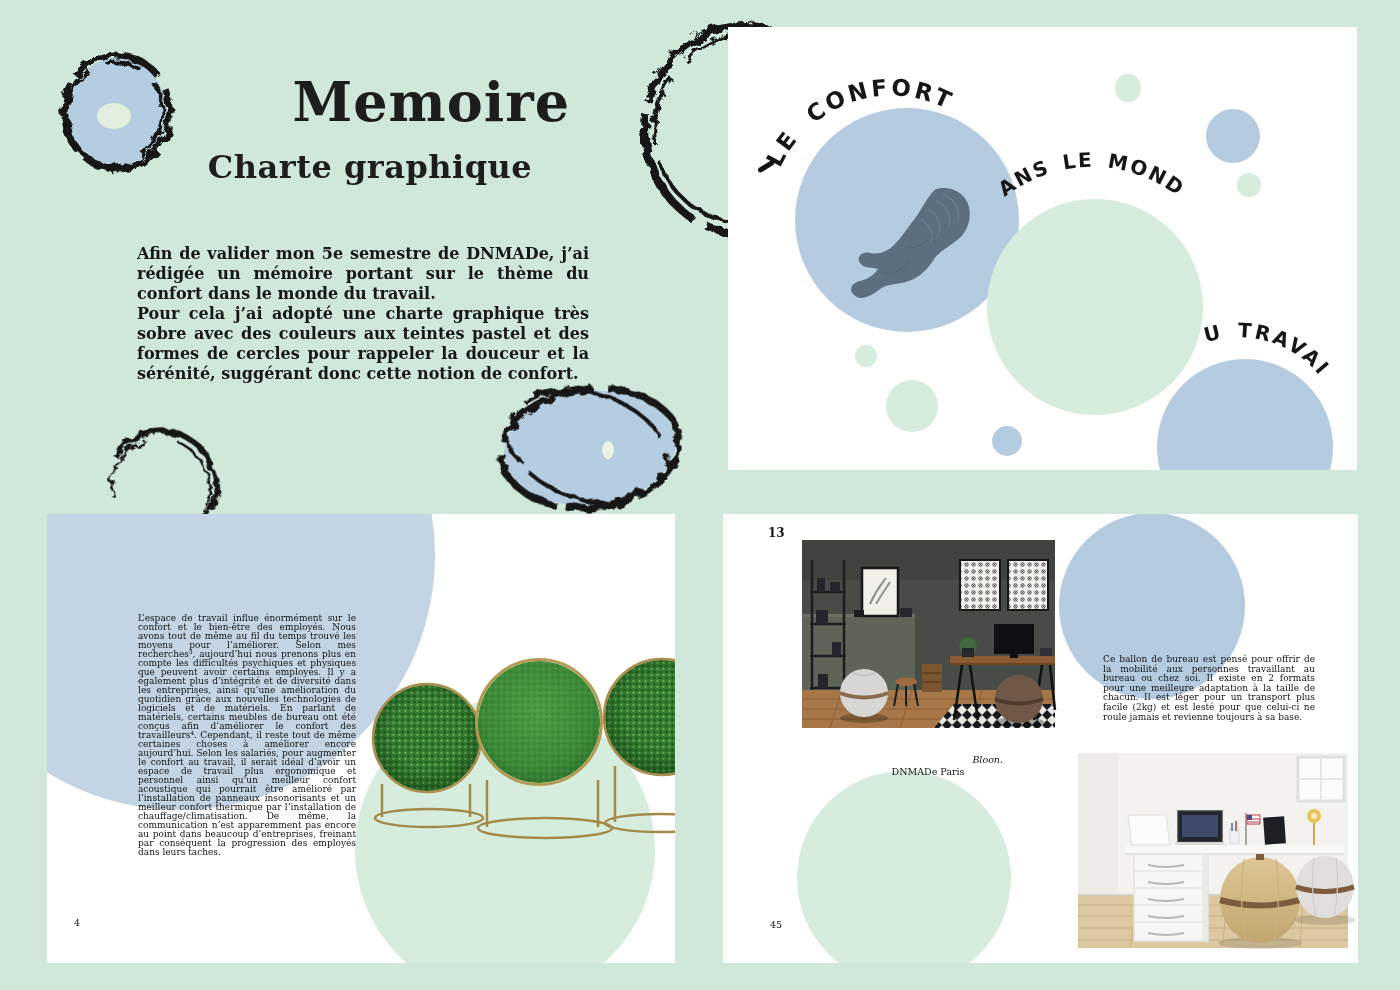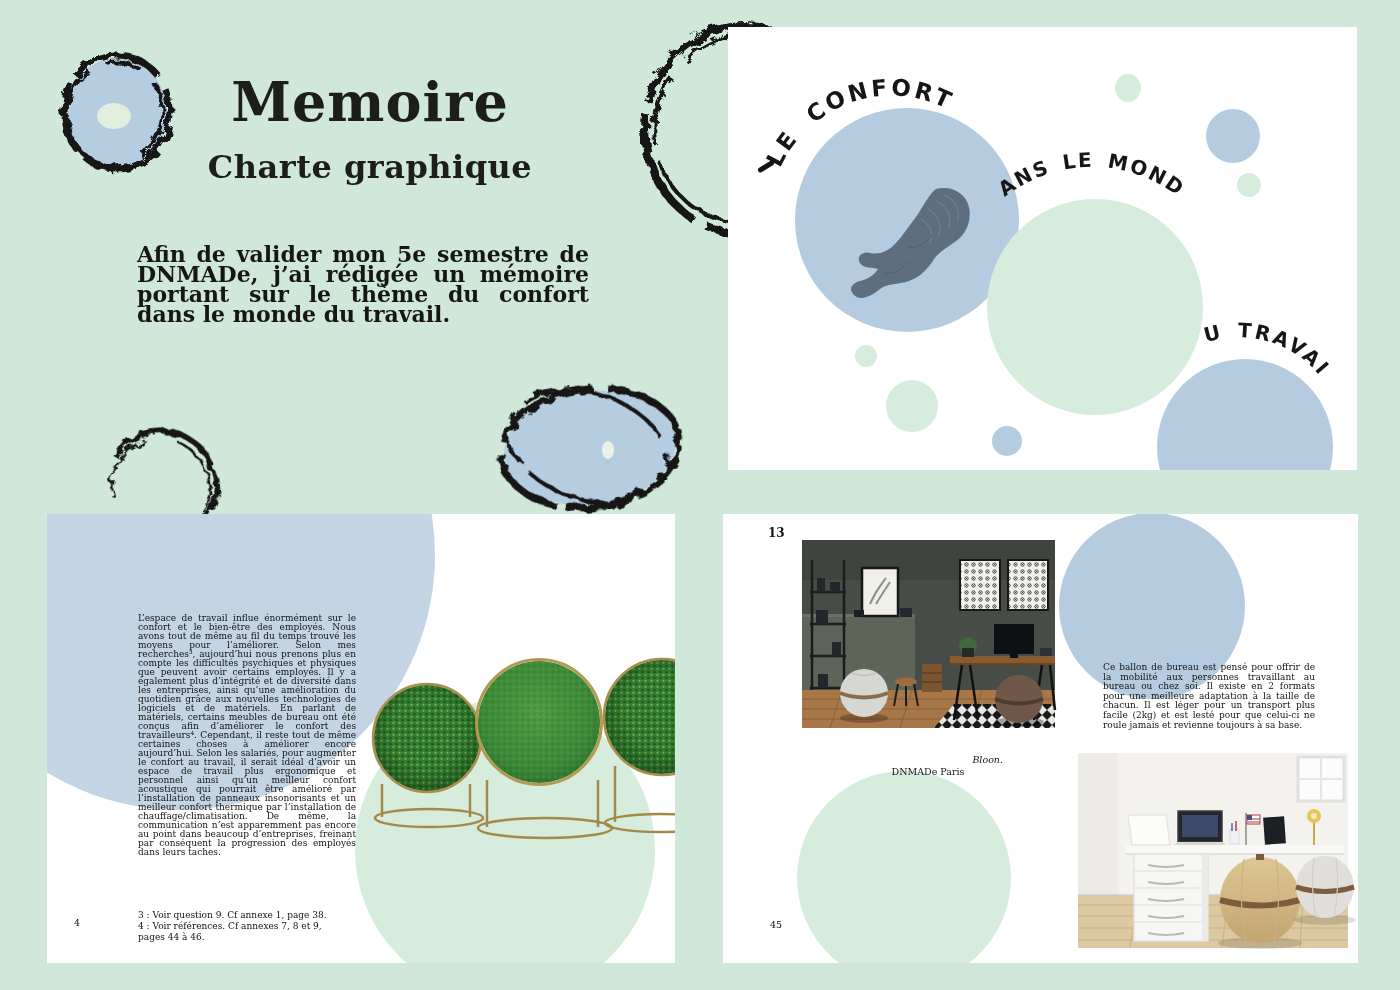--- a/index.html
+++ b/index.html
@@ -7,30 +7,30 @@
     width:1400px;height:990px;position:relative;overflow:hidden;
     background:#cfe8d9;
     font-family:"DejaVu Serif","Liberation Serif",serif;
     color:#161616;
   }
   .abs{position:absolute;}
   .panel{position:absolute;background:#ffffff;overflow:hidden;z-index:2;}
   svg{display:block;}
   
   .page-title{
-    left:170px;top:70px;width:400px;text-align:center;
+    left:170px;top:70px;width:400px;text-align:right;
     font-weight:700;font-size:54px;letter-spacing:1px;color:#1d1d1b;z-index:2;
   }
   .page-subtitle{
     left:170px;top:148px;width:400px;text-align:center;
     font-weight:700;font-size:32px;letter-spacing:.5px;color:#1d1d1b;z-index:2;
   }
   .intro{
     left:137px;top:244px;width:452px;z-index:2;
-    font-weight:700;font-size:22px;line-height:20px;text-align:justify;
+    font-weight:700;font-size:16px;line-height:20px;text-align:justify;
   }
   .intro p{margin:0;}
   
   .body-col{
     left:91px;top:100px;width:218px;
     font-size:9px;line-height:9px;text-align:justify;color:#141414;
   }
   .footnotes{
     left:91px;top:396px;width:208px;
     font-size:9px;line-height:11px;color:#141414;
@@ -38,21 +38,21 @@
   .pagenum{font-size:9.5px;color:#141414;}
   
   .fig-num{left:45px;top:12px;font-size:12px;font-weight:700;}
   .caption{
     left:130px;top:240px;width:150px;text-align:center;
     font-size:9.5px;line-height:12px;color:#141414;
   }
   .caption .it{font-style:italic;text-align:right;}
   .right-body{
     left:380px;top:141px;width:212px;
-    font-size:9px;line-height:9.6px;text-align:justify;color:#141414;margin-top:8px;
+    font-size:9px;line-height:9.6px;text-align:justify;color:#141414;
   }
   
   .arc-text{font-family:"DejaVu Sans","Liberation Sans",sans-serif;font-weight:700;fill:#161616;}
   .arc-1{font-size:23px;letter-spacing:3px;word-spacing:9px;}
   .arc-2{font-size:20px;letter-spacing:2px;word-spacing:4px;}
   .arc-3{font-size:20px;letter-spacing:2.5px;word-spacing:4px;}
   .brush-dash{
     left:757px;top:164px;width:18px;height:5px;background:#141414;
     border-radius:3px;transform:rotate(-32deg);z-index:3;
   }
@@ -94,20 +94,21 @@
   <g filter="url(#rough)" fill="none" stroke="#161616" transform="rotate(-12 162 487)">
     <ellipse cx="162" cy="487" rx="54" ry="56" stroke-width="5.5" stroke-dasharray="130 85 137"></ellipse>
     <ellipse cx="160" cy="489" rx="49" ry="51" stroke-width="2.5" stroke-dasharray="40 120 70 34 88"></ellipse>
   </g>
 </svg>
 
 <div class="abs page-title">Memoire</div>
 <div class="abs page-subtitle">Charte graphique</div>
 <div class="abs intro">
   <p>Afin de valider mon 5e semestre de DNMADe, j’ai rédigée un mémoire portant sur le thème du confort dans le monde du travail.</p>
+  <p>Pour cela j’ai adopté une charte graphique très sobre avec des couleurs aux teintes pastel et des formes de cercles pour rappeler la douceur et la sérénité, suggérant donc cette notion de confort.</p>
 </div>
 
 <section class="panel" style="left:728px;top:27px;width:629px;height:443px;">
   <svg width="629" height="443" viewBox="0 0 629 443">
     <defs>
       <path id="arcpath1" d="M55,135 A122,122 0 0 1 215,80" fill="none"></path>
       <path id="arcpath2" d="M277,170 A140,140 0 0 1 448,168" fill="none"></path>
       <path id="arcpath3" d="M472,318 A103,103 0 0 1 594,352" fill="none"></path>
     </defs>
 
@@ -205,24 +206,20 @@
             <line x1="551" y1="266" x2="551" y2="313"></line>
         </g>
         <circle cx="492" cy="208" r="61" fill="url(#mossSmooth)"></circle>
         <circle cx="492" cy="208" r="61" fill="url(#mossdots)" opacity="0.28"></circle>
         <circle cx="492" cy="208" r="62.5" fill="none" stroke="#b39a52" stroke-width="3"></circle>
         <ellipse cx="498" cy="314" rx="67" ry="10" fill="none" stroke="#a28a49" stroke-width="2.5"></ellipse>
       </g>
     </g>
   </svg>
   <div class="abs body-col">L’espace de travail influe énormément sur le confort et le bien-être des employés. Nous avons tout de même au fil du temps trouvé les moyens pour l’améliorer. Selon mes recherches³, aujourd’hui nous prenons plus en compte les difficultés psychiques et physiques que peuvent avoir certains employés. Il y a également plus d’intégrité et de diversité dans les entreprises, ainsi qu’une amélioration du quotidien grâce aux nouvelles technologies de logiciels et de matériels. En parlant de matériels, certains meubles de bureau ont été conçus afin d’améliorer le confort des travailleurs⁴. Cependant, il reste tout de même certaines choses à améliorer encore aujourd’hui. Selon les salariés, pour augmenter le confort au travail, il serait idéal d’avoir un espace de travail plus ergonomique et personnel ainsi qu’un meilleur confort acoustique qui pourrait être amélioré par l’installation de panneaux insonorisants et un meilleur confort thermique par l’installation de chauffage/climatisation. De même, la communication n’est apparemment pas encore au point dans beaucoup d’entreprises, freinant par conséquent la progression des employés dans leurs taches.</div>
-  <div class="abs footnotes">
-    <div>3 : Voir question 9. Cf annexe 1, page 38.</div>
-    <div>4 : Voir références. Cf annexes 7, 8 et 9, pages 44 à 46.</div>
-  </div>
   <div class="abs pagenum" style="left:27px;top:403px;">4</div>
 </section>
 
 <section class="panel" style="left:723px;top:514px;width:635px;height:449px;">
   <svg width="635" height="449" viewBox="0 0 635 449">
     <defs>
       <pattern id="rugpat" width="10" height="10" patternUnits="userSpaceOnUse">
         <rect width="10" height="10" fill="#e8e6e0"></rect>
         <path d="M0,5 L5,0 L10,5 L5,10 Z" fill="#17191c"></path>
       </pattern>

